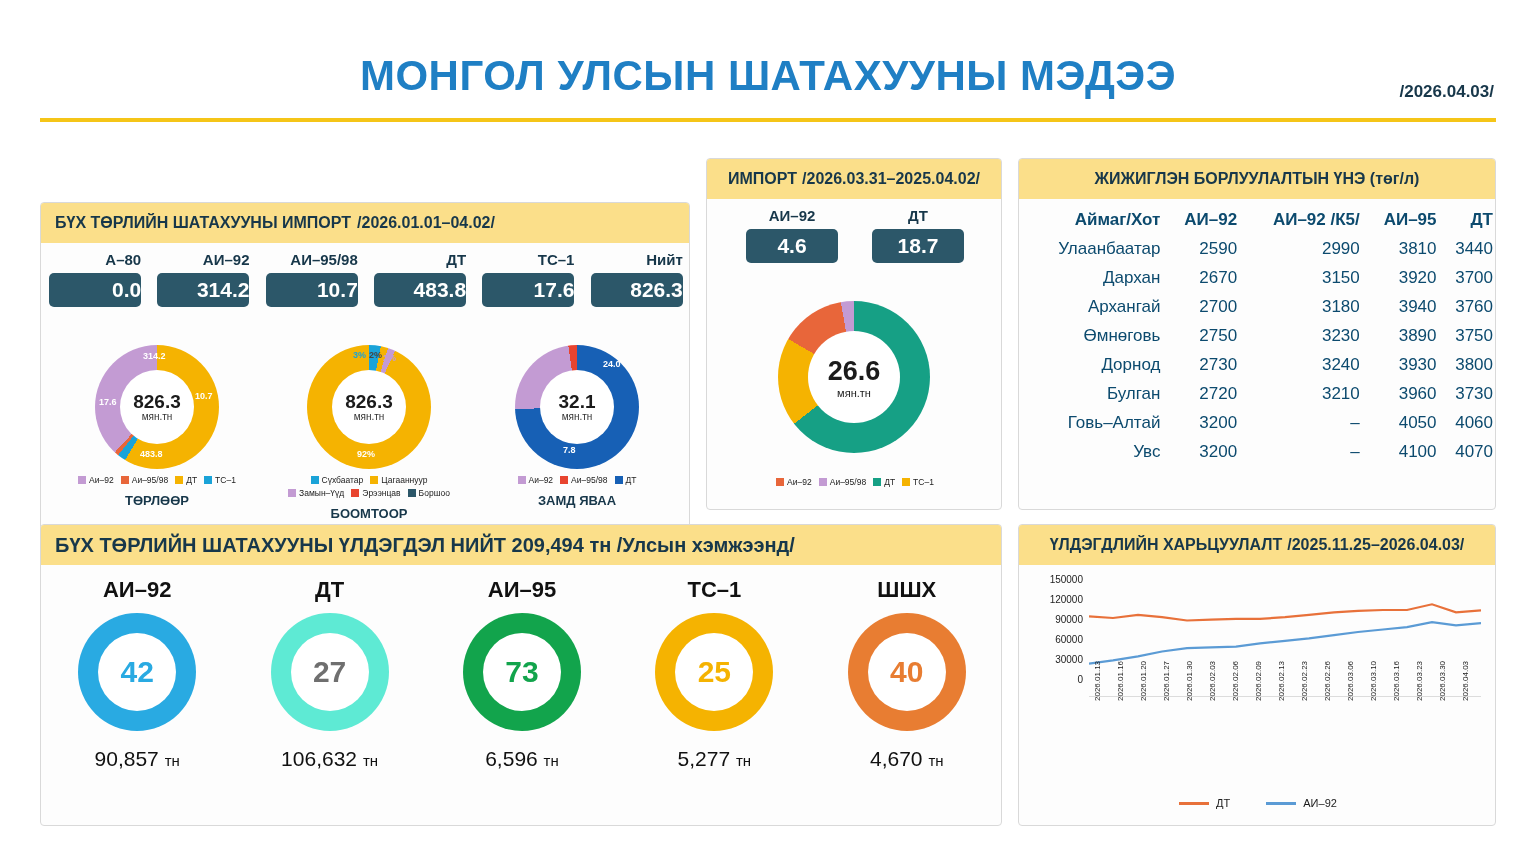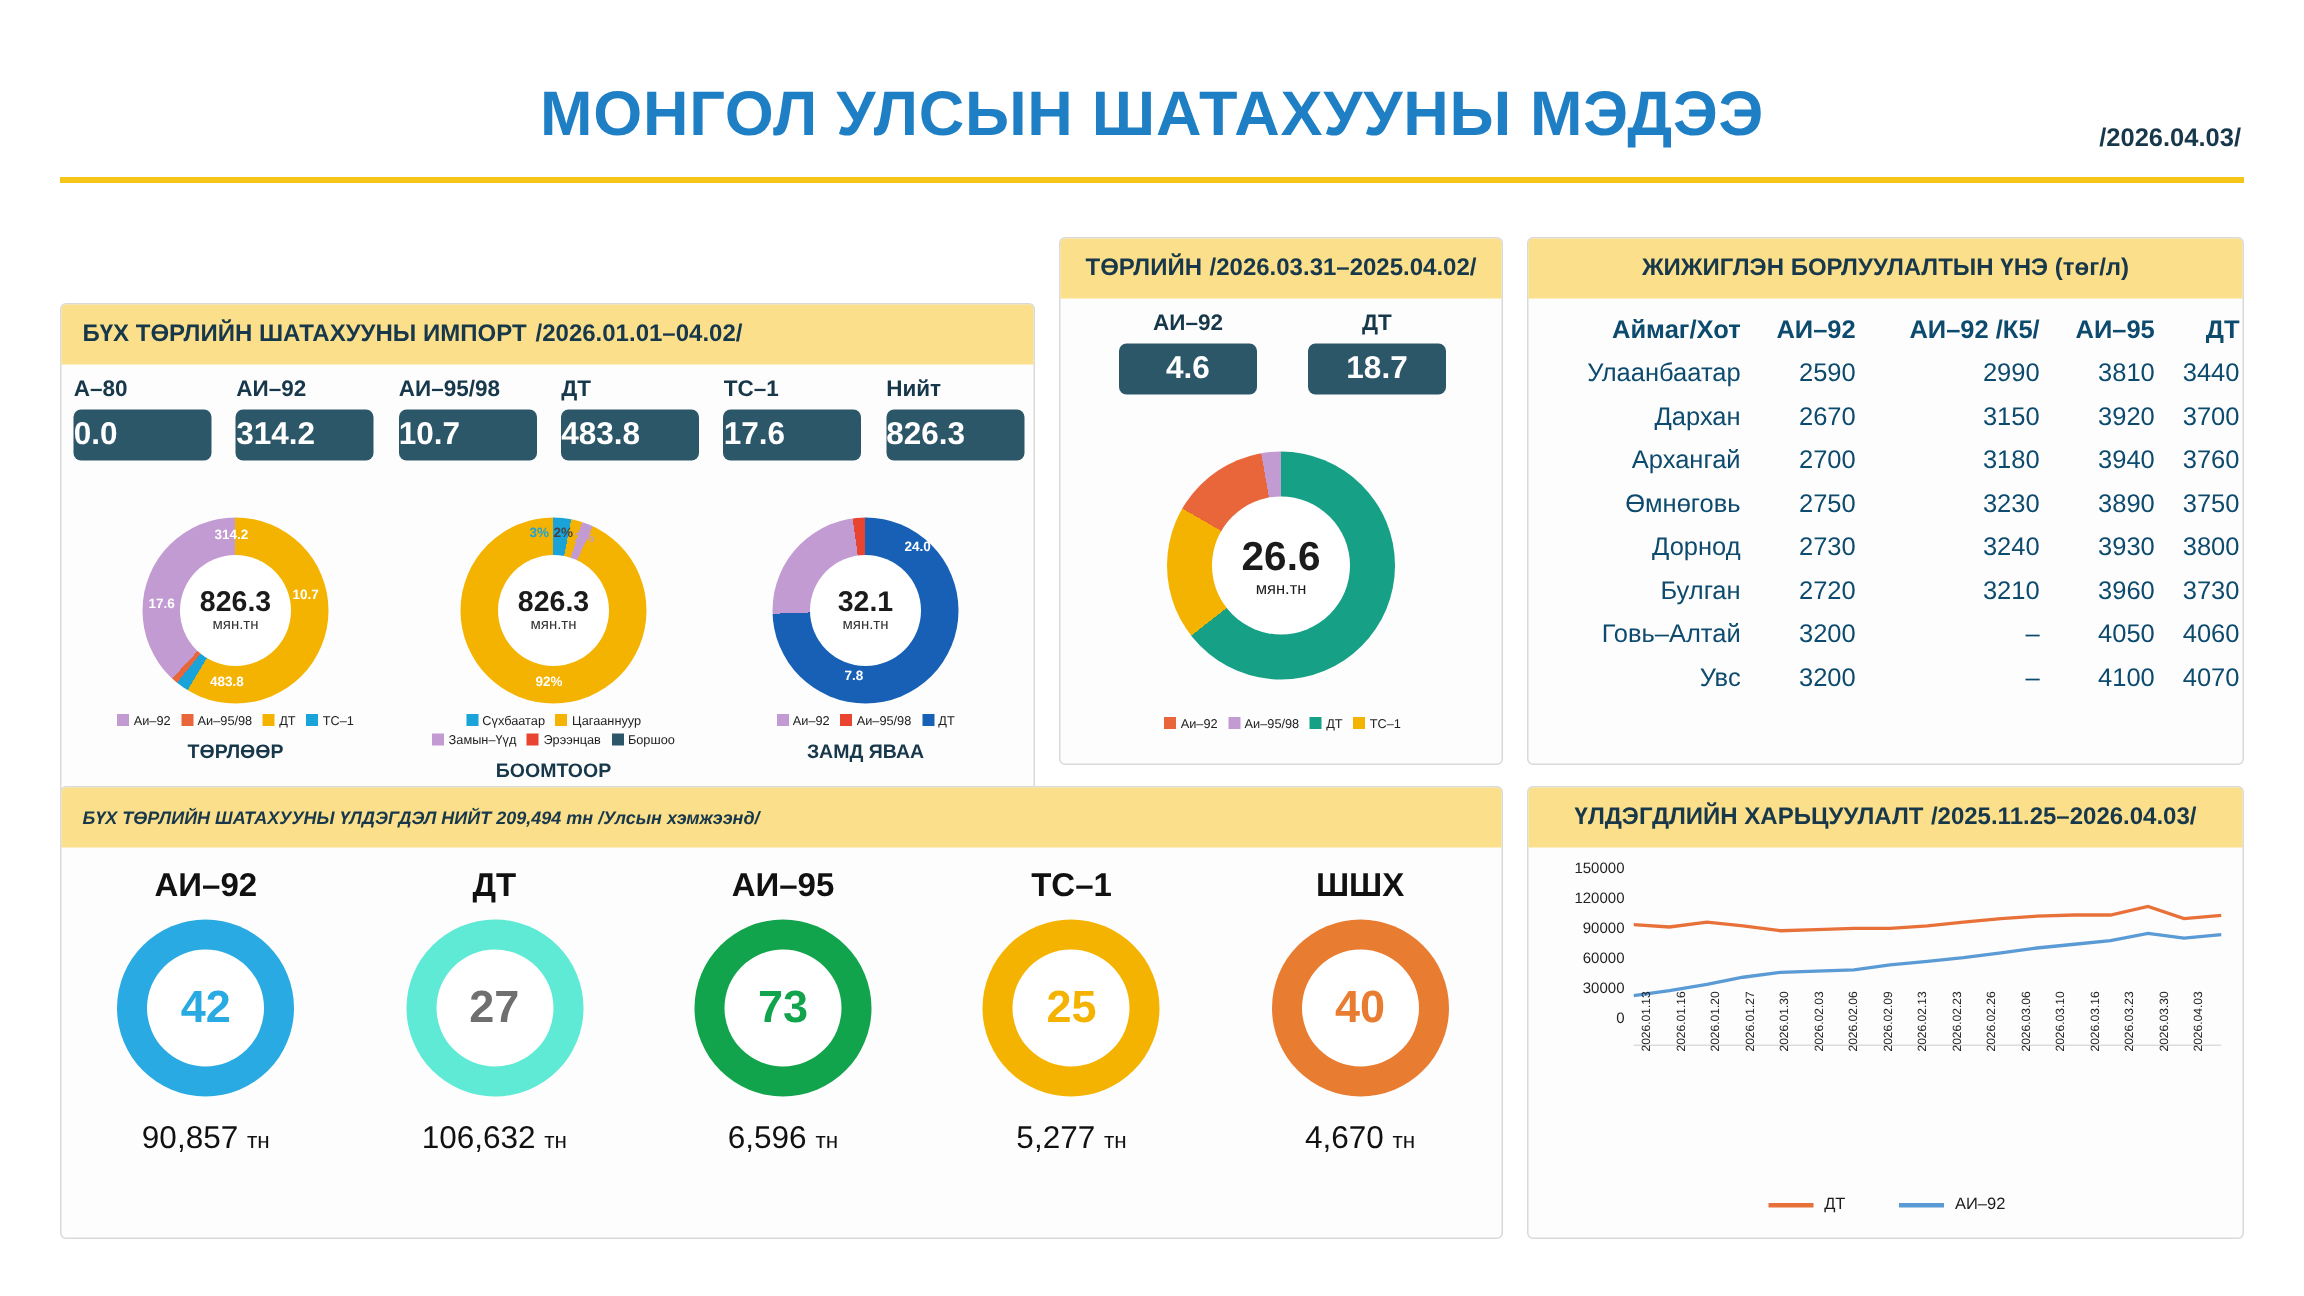--- a/index.html
+++ b/index.html
@@ -46,21 +46,21 @@
     font-size:16px; font-weight:bold; color:#17374a;
     padding:0 14px;
     border-radius:3px 3px 0 0;
   }
   .panel-head.center { justify-content:center; }
   .panel-head .sub { font-weight:bold; }
 
   
   #panel-import { left:40px; top:158px; width:650px; height:352px;margin-top:44px; }
   .kpi-row { position:absolute; left:0; top:48px; width:650px; display:flex; justify-content:space-around; }
-  .kpi { width:92px; text-align:left; }
+  .kpi { width:92px; text-align:right; }
   .kpi-label { font-size:15px; font-weight:bold; color:#17374a; margin-bottom:5px; }
   .kpi-box {
     background:#2c5769; color:#fff; border-radius:5px;
     font-size:21px; font-weight:bold; padding:5px 0;
   }
 
   .donut-row { position:absolute; left:0; top:142px; width:650px; height:200px; }
   .donut-cell { position:absolute; width:216px; text-align:center; }
   .donut-wrap { position:relative; width:124px; height:124px; margin:0 auto; }
   .donut { width:124px; height:124px; border-radius:50%; }
@@ -106,21 +106,21 @@
   #panel-price { left:1018px; top:158px; width:478px; height:352px; }
   table.price { width:100%; border-collapse:collapse; margin-top:6px; }
   table.price th, table.price td {
     font-size:17px; text-align:right; padding:4.5px 2px; color:#0c4a6e;
   }
   table.price th { font-weight:bold; }
   table.price td.city { font-weight:normal; }
 
   
   #panel-res { left:40px; top:524px; width:962px; height:302px; }
-  .res-head { font-size:12px; font-weight:bold; color:#17374a;font-style:italic; }
+  .res-head { font-size:20px; font-weight:bold; color:#17374a; }
   .res-row { position:absolute; left:0; top:52px; width:962px; display:flex; justify-content:space-around; }
   .res-cell { width:170px; text-align:center; }
   .res-label { font-size:22px; font-weight:bold; color:#111; margin-bottom:10px; }
   .ring {
     width:118px; height:118px; border-radius:50%; margin:0 auto;
     display:flex; align-items:center; justify-content:center;
     position:relative;
   }
   .ring::after {
     content:""; position:absolute; left:50%; top:50%; transform:translate(-50%,-50%);
@@ -292,21 +292,21 @@
             </span>
         </div>
         <div class="donut-cap">ЗАМД ЯВАА</div>
       </div>
 
     </div>
   </div>
 
   <div class="panel" id="panel-import2">
     <div class="panel-head center">
-      <span>ТӨРЛИЙН</span>
+      <span>ИМПОРТ</span>
       <span style="width:5px"></span>
       <span class="sub">/2026.03.31–2025.04.02/</span>
     </div>
 
     <div class="kpi-row2">
       <div class="kpi2">
         <div class="kpi-label">АИ–92</div>
         <div class="kpi-box">4.6</div>
       </div>
       <div class="kpi2">

